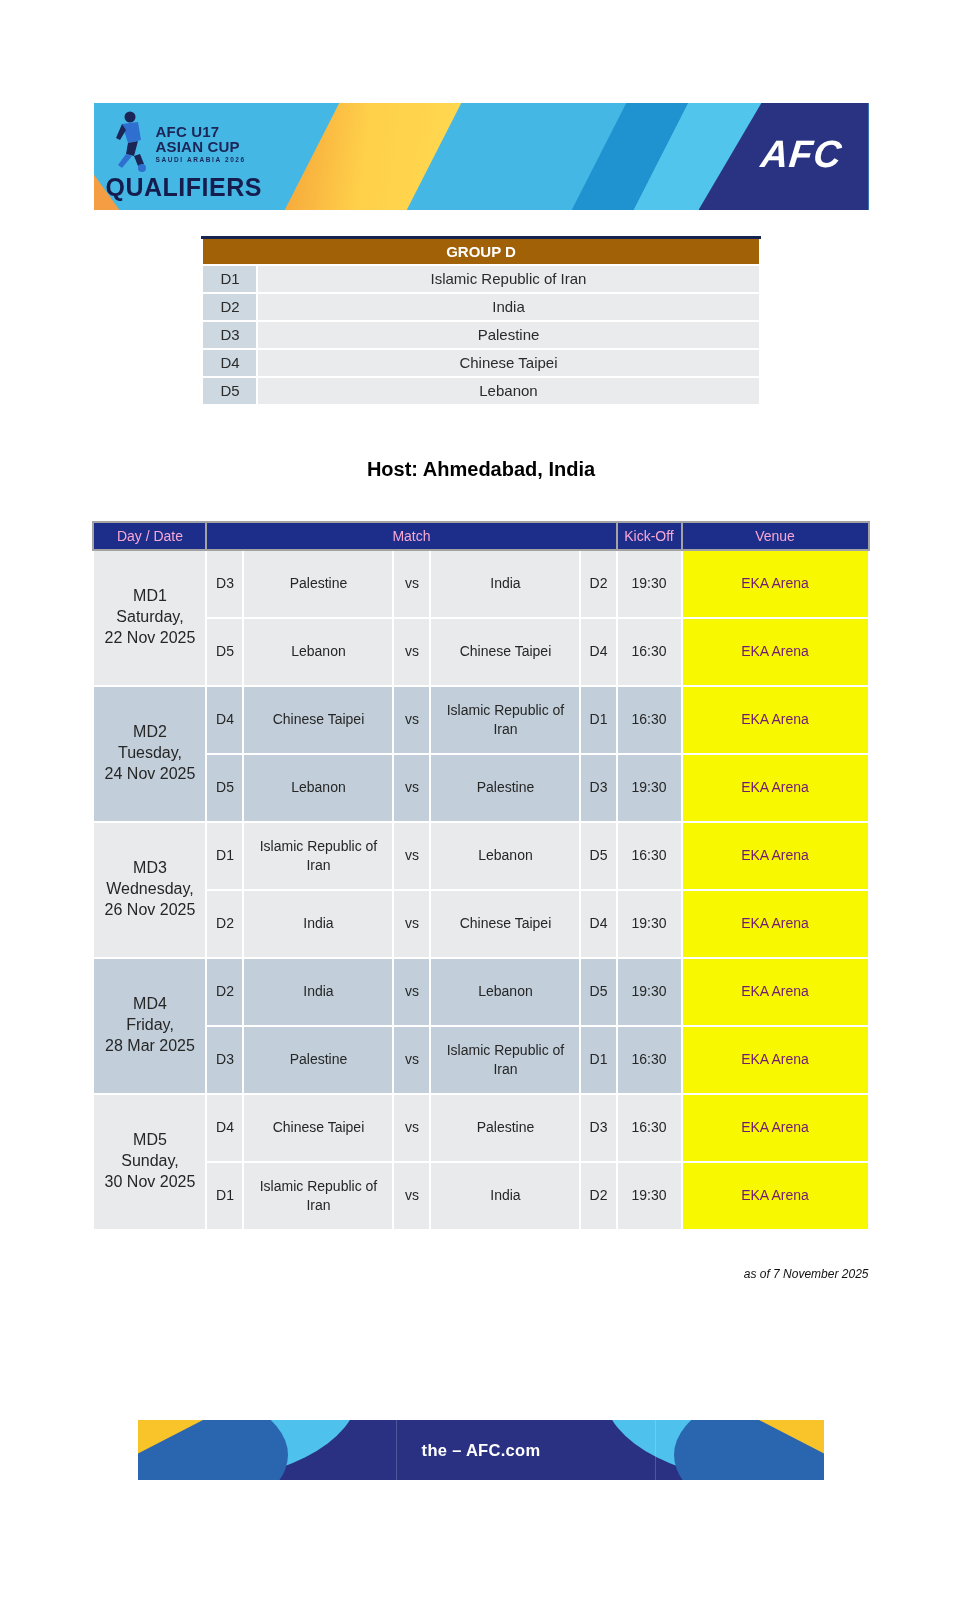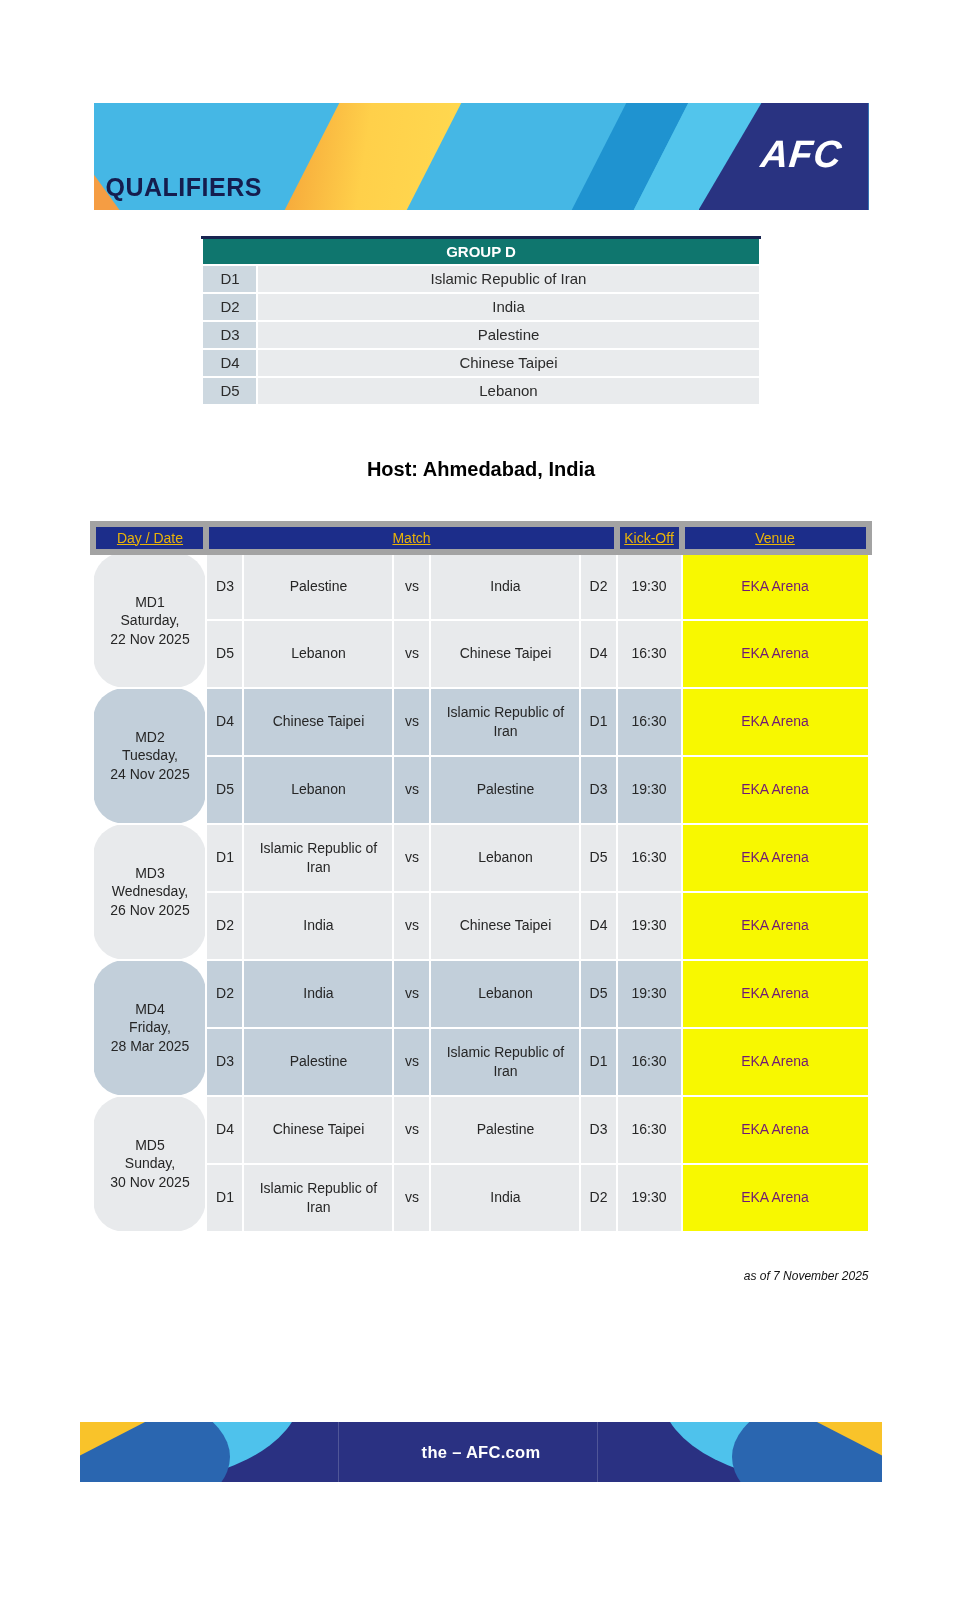--- a/index.html
+++ b/index.html
@@ -42,48 +42,48 @@
   }
 
   
   .page-title { margin-top:34px; text-align:center; font-size:23px; font-weight:bold; color:#000; }
   .host-line  { margin-top:52px; text-align:center; font-size:20px; font-weight:bold; color:#000; }
 
   
   table { border-collapse:collapse; }
   .group-table { margin:26px auto 0; width:557px; table-layout:fixed; }
   .group-table th {
-    background:#0f766e; color:#fff; font-size:15px; font-weight:bold;
+    background:#a16207; color:#fff; font-size:15px; font-weight:bold;
     height:27px; border:2px solid #fff; border-top:3px solid #182450;
   }
   .group-table td { height:28px; border:2px solid #fff; font-size:15px; color:#2b2b2b; text-align:center; }
   .group-table td.gcode { background:#cdd8e0; }
   .group-table td.gteam { background:#e9ebed; }
 
   
   .sched { margin:40px auto 0; width:775px; table-layout:fixed; font-size:14px; }
   .sched thead th {
-    background:#1c2d8a; color:#eab308; font-weight:normal; font-size:14px;
-    height:28px; border:6px solid #a3a3a3;text-decoration:underline;
+    background:#1c2d8a; color:#f9a8d4; font-weight:normal; font-size:14px;
+    height:28px; border:2px solid #a3a3a3;
   }
   .sched tbody td {
     border:2px solid #fff; text-align:center; vertical-align:middle;
     color:#262626; height:68px; line-height:1.3; padding:2px;
   }
   .mdg-odd  td { background:#e8eaec; }
   .mdg-even td { background:#c2cfda; }
   .sched td.venue { background:#f8f800 !important; color:#701a75;margin-left:36px; }
-  .sched td.daydate { font-size:14px;border-radius:32px; }
+  .sched td.daydate { font-size:16px; }
 
   
   .footnote { width:775px; margin:36px auto 0; text-align:right; font-style:italic; font-size:12px; color:#111; }
 
   
   .banner-bottom {
-    position:relative; width:802px; height:60px; margin:139px auto 0;
+    position:relative; width:686px; height:60px; margin:139px auto 0;
     background:#2a3182; overflow:hidden;
   }
   .dec { position:absolute; top:0; width:200px; height:60px; }
   .dec-left { left:0; }
   .dec-right { right:0; transform:scaleX(-1); }
   .dec .e-cyan  { position:absolute; left:-140px; top:-118px; width:360px; height:182px; border-radius:50%; background:#4ec2ec; }
   .dec .e-blue  { position:absolute; left:-150px; top:-40px;  width:300px; height:150px; border-radius:50%; background:#2a66b0; }
   .dec .e-cyan2 { position:absolute; left:-210px; top:-30px;  width:300px; height:140px; border-radius:50%; background:#3fbce8; }
   .dec .y-wedge { position:absolute; left:0; top:0; width:66px; height:34px; background:#f9c32a; clip-path:polygon(0 0, 100% 0, 0 100%); }
   .seam { position:absolute; top:0; bottom:0; width:1px; background:rgba(255,255,255,.18); }
@@ -98,20 +98,36 @@
 
 <div>
 
   <div class="banner-top">
     <div class="band band-yellow"></div>
     <div class="band band-mid"></div>
     <div class="band band-cyan"></div>
     <div class="navy-right"></div>
     <div class="corner-orange"></div>
 
+    <div class="logo-cluster">
+      <svg width="42" height="62" viewBox="0 0 42 62">
+        <circle cx="22" cy="7" r="5.5" fill="#1b2556"></circle>
+        <path d="M14 14 L30 12 L33 30 L20 33 Z" fill="#2f6fd0"></path>
+        <path d="M20 33 L30 31 L26 46 L18 44 Z" fill="#1b2556"></path>
+        <path d="M18 44 L24 46 L14 58 L10 55 Z" fill="#2f6fd0"></path>
+        <path d="M26 46 L32 44 L36 54 L30 56 Z" fill="#1b2556"></path>
+        <circle cx="34" cy="58" r="4" fill="#2f6fd0"></circle>
+        <path d="M14 14 L8 28 L12 30 L18 20 Z" fill="#1b2556"></path>
+      </svg>
+      <div class="logo-text">
+        <div class="logo-line">AFC U17</div>
+        <div class="logo-line">ASIAN CUP</div>
+        <div class="logo-sub">SAUDI ARABIA 2026</div>
+      </div>
+    </div>
     <div class="qualifiers">QUALIFIERS</div>
     <div class="afc-logo">AFC</div>
   </div>
 
 
   <table class="group-table">
     <colgroup>
         <col style="width:55px">
         <col style="width:502px">
       </colgroup>

